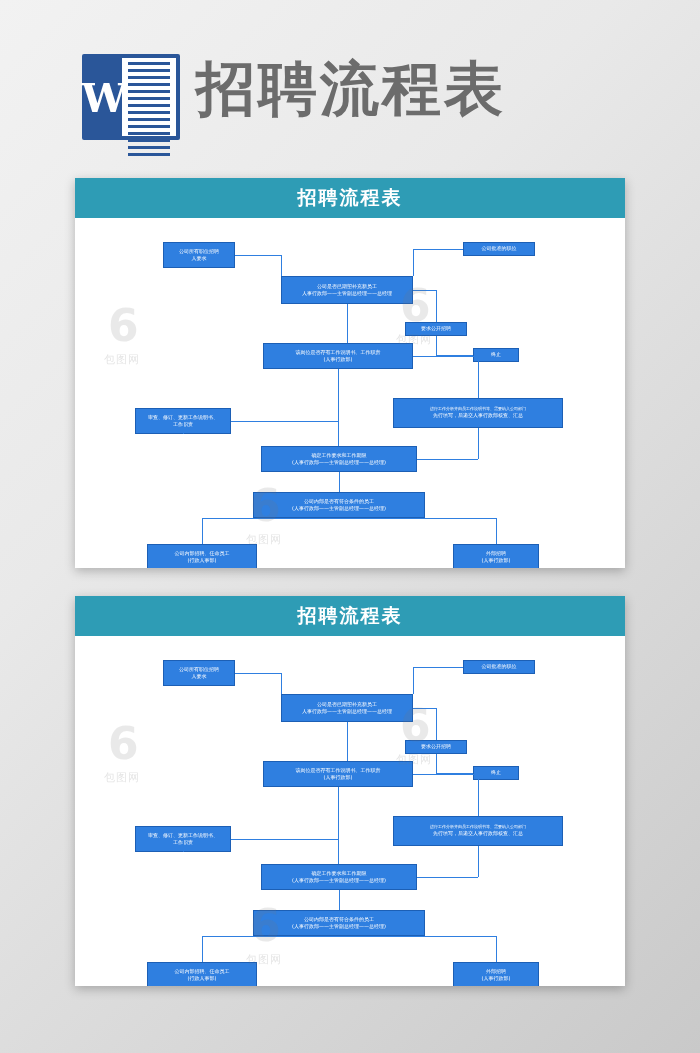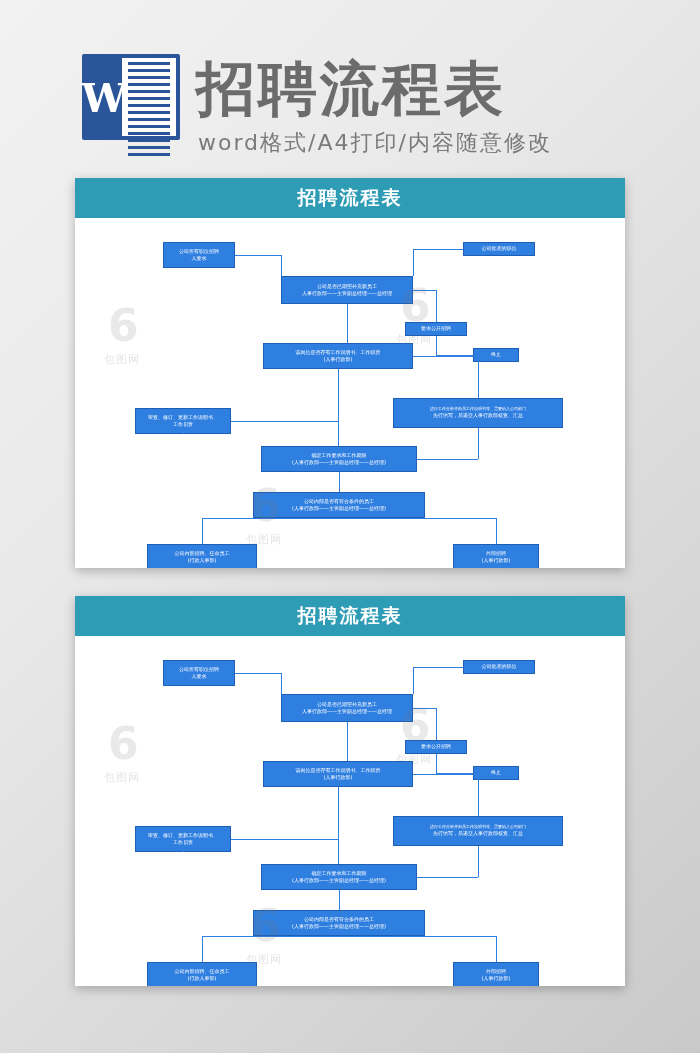--- a/index.html
+++ b/index.html
@@ -62,21 +62,20 @@
         <i></i>
         <i></i>
         <i></i>
         <i></i>
         <i></i>
         <i></i>
       </div>
     <div class="w">W</div>
   </div>
   <div class="title-main">招聘流程表</div>
-  <div class="title-sub">word格式/A4打印/内容随意修改</div>
 </div>
 
 <div class="page-card" id="page1">
   <div class="page-band">
     <span>招聘流程表</span>
   </div>
   <div class="canvas">
       <div class="node" style="left: 88px; top: 24px; width: 72px; height: 26px;">
         <span>公司所有职位招聘</span>
         <span>人要求</span>

